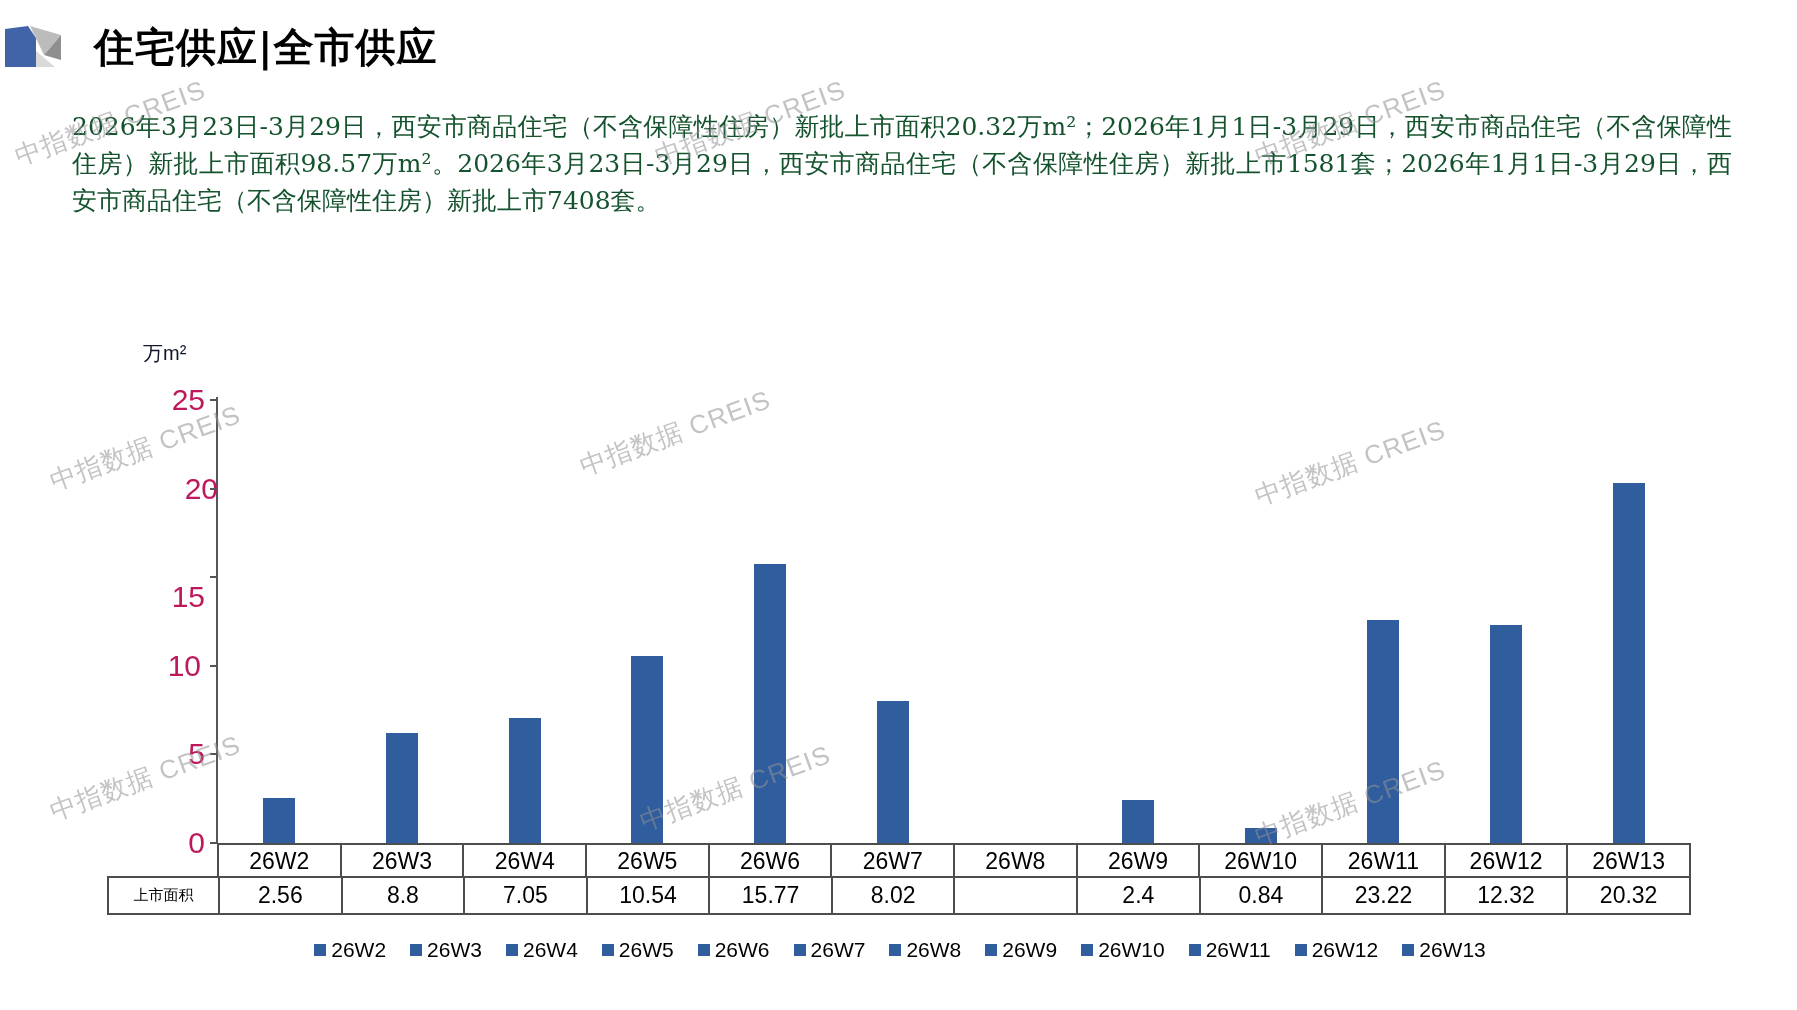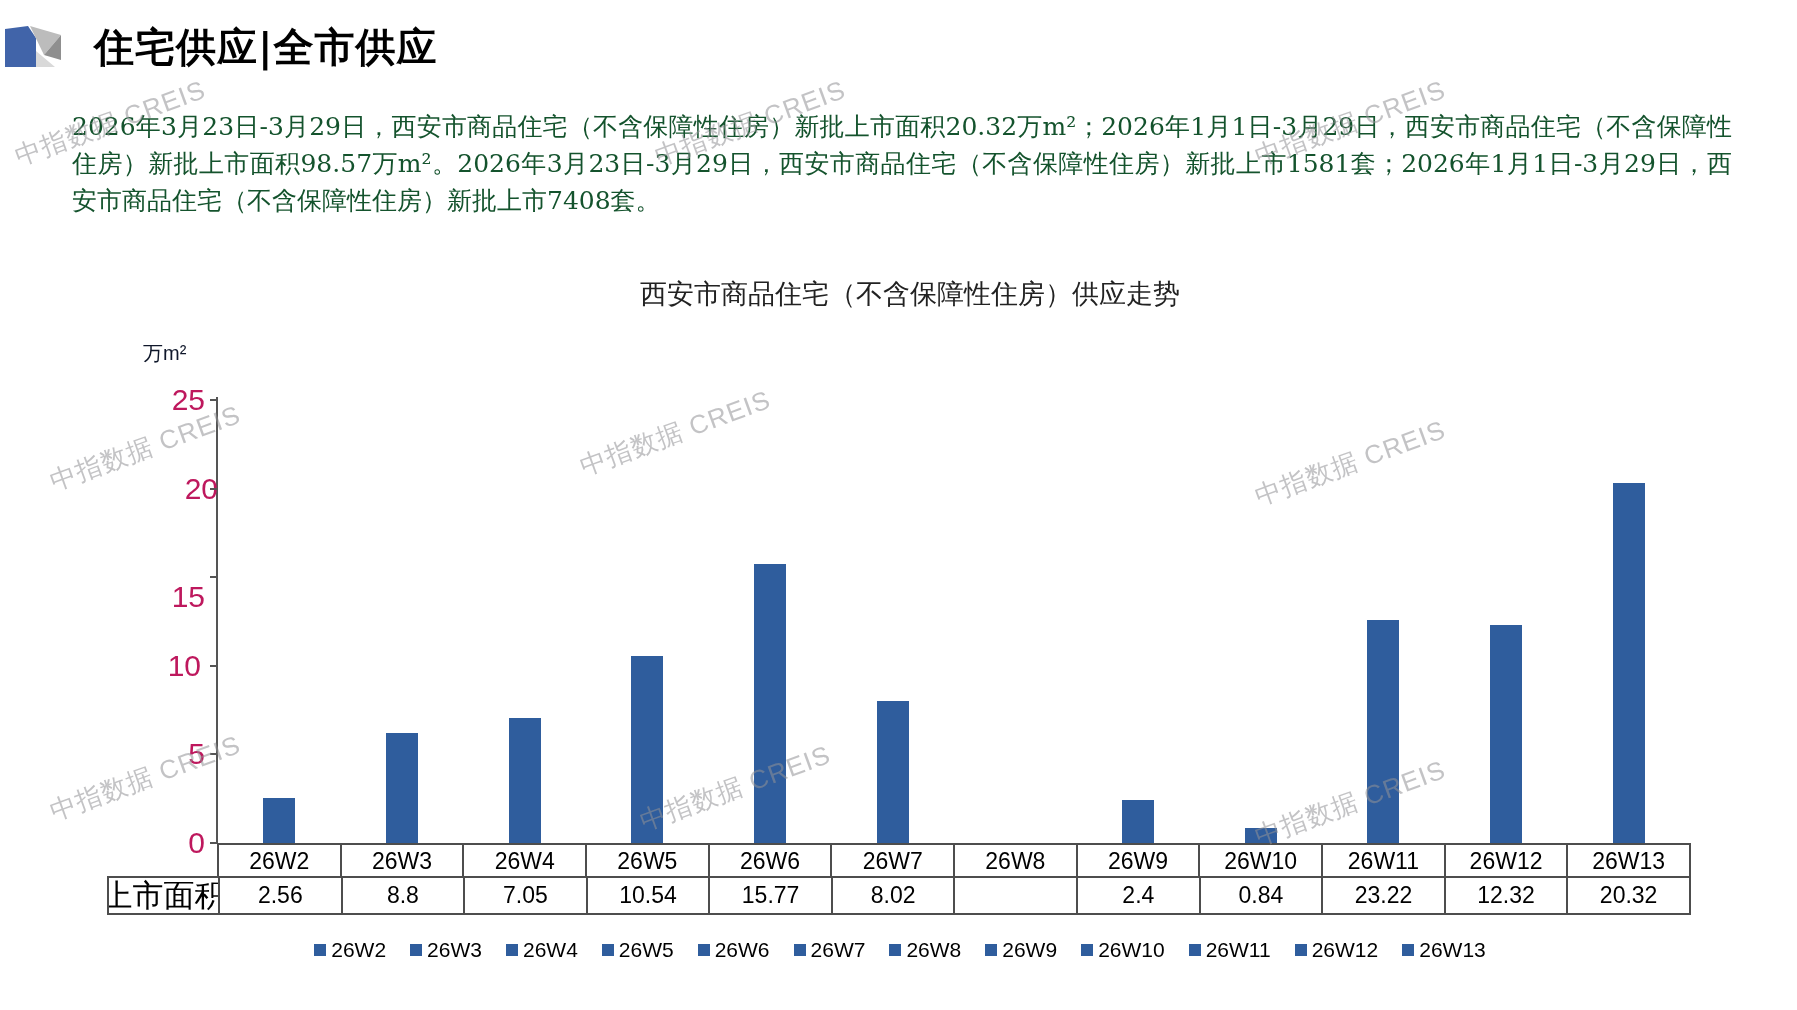--- a/index.html
+++ b/index.html
@@ -36,21 +36,21 @@
   }
   #table-label-row{left:217px;top:843px;width:1474px;height:35px;border-bottom:none;}
   #table-value-row{left:107px;top:876px;width:1584px;height:39px;}
   .t-cell{
     flex:1 1 0;display:flex;align-items:center;justify-content:center;
     border-left:2px solid #4d4d4d;font-size:23px;color:#000;box-sizing:border-box;
     overflow:hidden;white-space:nowrap;
   }
   .t-cell:first-child{border-left:none;}
   #table-value-row .t-head{
-    flex:0 0 109px;font-size:31px;border-left:none;
+    flex:0 0 109px;font-size:15px;border-left:none;
     font-family:"DejaVu Serif","Liberation Serif",serif;
   }
   #legend{
     left:95px;top:938px;width:1610px;display:flex;justify-content:center;
     align-items:center;gap:24px;
   }
   .legend-item{display:flex;align-items:center;gap:5px;}
   .legend-swatch{width:12px;height:12px;flex:0 0 12px;}
   .legend-label{font-size:21px;color:#000;white-space:nowrap;}
   .watermark{
@@ -68,21 +68,20 @@
     <polygon points="0,7 23,4 31,16 31,45 0,45" fill="#4164A9"></polygon>
     <polygon points="25,4 56,13 39,33" fill="#bcbcbc"></polygon>
     <polygon points="56,13 56,38 39,33" fill="#8f8f8f"></polygon>
     <polygon points="31,29 50,45 31,45" fill="#d9d9d9"></polygon>
   </svg>
 
   <div class="abs serif" id="page-title">住宅供应|全市供应</div>
 
   <div class="abs serif" id="summary">2026年3月23日-3月29日，西安市商品住宅（不含保障性住房）新批上市面积20.32万m²；2026年1月1日-3月29日，西安市商品住宅（不含保障性住房）新批上市面积98.57万m²。2026年3月23日-3月29日，西安市商品住宅（不含保障性住房）新批上市1581套；2026年1月1日-3月29日，西安市商品住宅（不含保障性住房）新批上市7408套。</div>
 
-  <div class="abs serif" id="chart-title">西安市商品住宅（不含保障性住房）供应走势</div>
 
   <div class="abs" id="unit-label">万m²</div>
 
   <div class="abs" id="y-axis-line"></div>
 
   <div id="y-axis">
       <div class="ytick-label" style="left: 150px; top: 386px;">25</div>
       <div class="ytick-mark" style="left: 210px; top: 399px;"></div>
       <div class="ytick-label" style="left: 163px; top: 474.6px;">20</div>
       <div class="ytick-mark" style="left: 210px; top: 487.6px;"></div>

